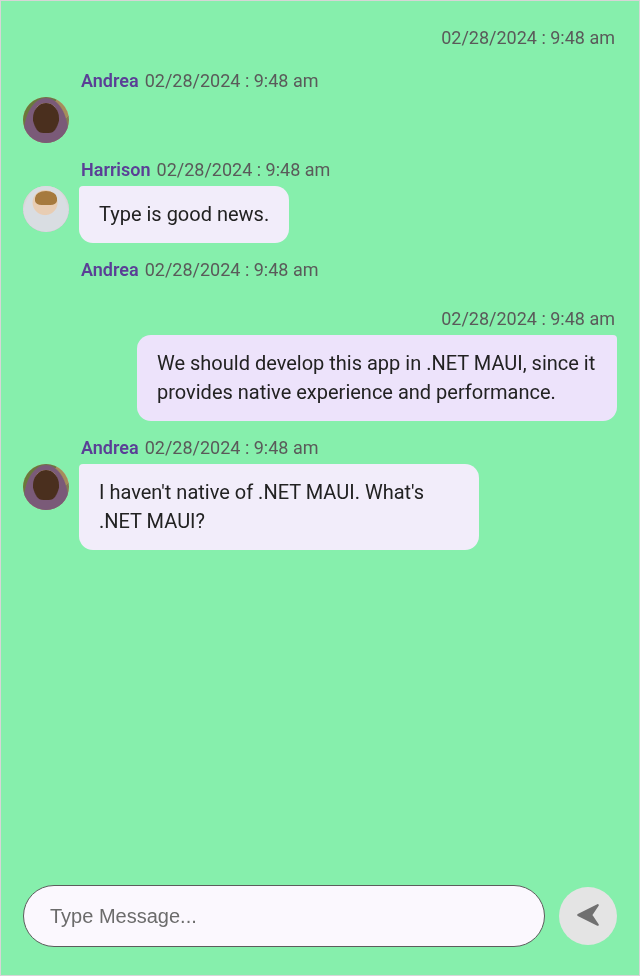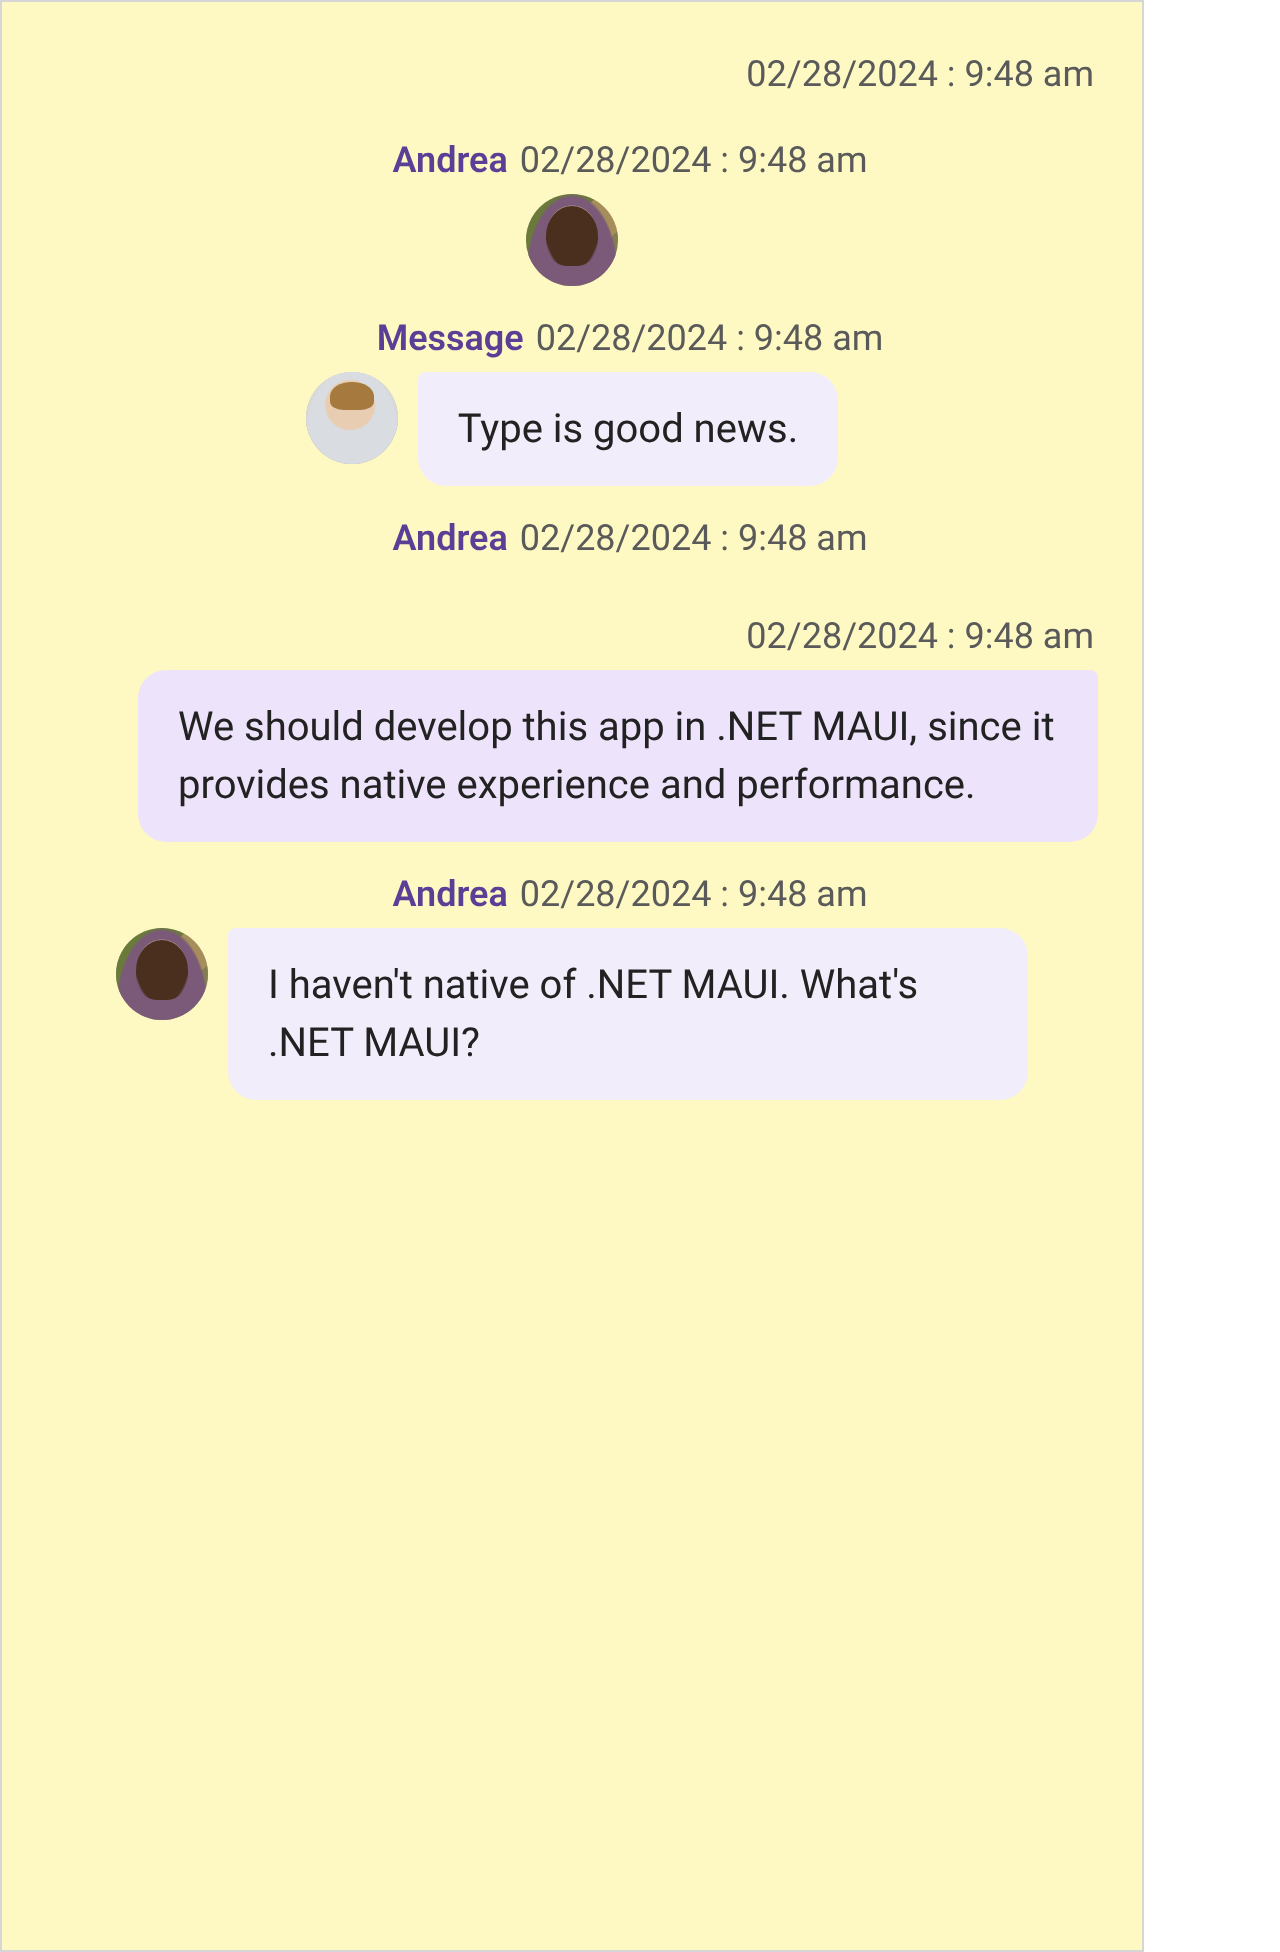--- a/index.html
+++ b/index.html
@@ -3,34 +3,34 @@
 <meta charset="utf-8">
 <style>
   * { box-sizing: border-box; }
   html, body {
     margin: 0; padding: 0;
     width: 640px; height: 976px;
     font-family: -apple-system, BlinkMacSystemFont, "Segoe UI", Roboto, Arial, sans-serif;
     background: #fff;
   }
   .frame {
-    width: 572px; height: 976px;
+    width: 640px; height: 976px;
     border: 1px solid #d6d6d6;
-    background: #fef9c3;
+    background: #86efac;
     display: flex;
     flex-direction: column;
   }
   .messages {
     flex: 1 1 auto;
     padding: 20px 22px 10px 22px;
     overflow: hidden;
   }
   .msg-block { margin-bottom: 16px; }
   .msg-block.outgoing { display: flex; flex-direction: column; align-items: flex-end; }
-  .msg-block.incoming { display: flex; flex-direction: column; align-items: center; }
+  .msg-block.incoming { display: flex; flex-direction: column; align-items: flex-start; }
   .meta-right {
     color: #5a5a5a;
     font-size: 18px;
     margin: 6px 2px 6px 0;
     text-align: right;
   }
   .meta-left {
     color: #5a5a5a;
     font-size: 18px;
     margin: 0 0 6px 58px;
@@ -153,21 +153,21 @@
       <div class="meta-left">
         <span class="author">Andrea</span><span>02/28/2024 : 9:48 am</span>
       </div>
       <div class="row">
         <div class="avatar andrea"></div>
       </div>
     </div>
 
     <div class="msg-block incoming">
       <div class="meta-left">
-        <span class="author">Message</span><span>02/28/2024 : 9:48 am</span>
+        <span class="author">Harrison</span><span>02/28/2024 : 9:48 am</span>
       </div>
       <div class="row">
         <div class="avatar harrison"></div>
         <div class="bubble in">Type is good news.</div>
       </div>
     </div>
 
     <div class="msg-block incoming">
       <div class="meta-left">
         <span class="author">Andrea</span><span>02/28/2024 : 9:48 am</span>
@@ -184,14 +184,27 @@
         <span class="author">Andrea</span><span>02/28/2024 : 9:48 am</span>
       </div>
       <div class="row">
         <div class="avatar andrea"></div>
         <div class="bubble in">I haven't native of .NET MAUI. What's .NET MAUI?</div>
       </div>
     </div>
 
   </div>
 
+  <div class="composer">
+    <div class="input-wrap">
+      <input type="text" placeholder="Type Message..." style="">
+    </div>
+    <button class="send-btn">
+      <span>
+        <svg viewBox="0 0 24 24" fill="none" stroke="#707070" stroke-width="2" stroke-linejoin="round" stroke-linecap="round">
+          <path d="M3 12 L21 3 L15 12 L21 21 Z" fill="#707070" stroke="none"></path>
+          <path d="M3 12 L21 3 L15 12 L21 21 Z" fill="none"></path>
+        </svg>
+      </span>
+    </button>
+  </div>
 
 </div>
 
 </body></html>

